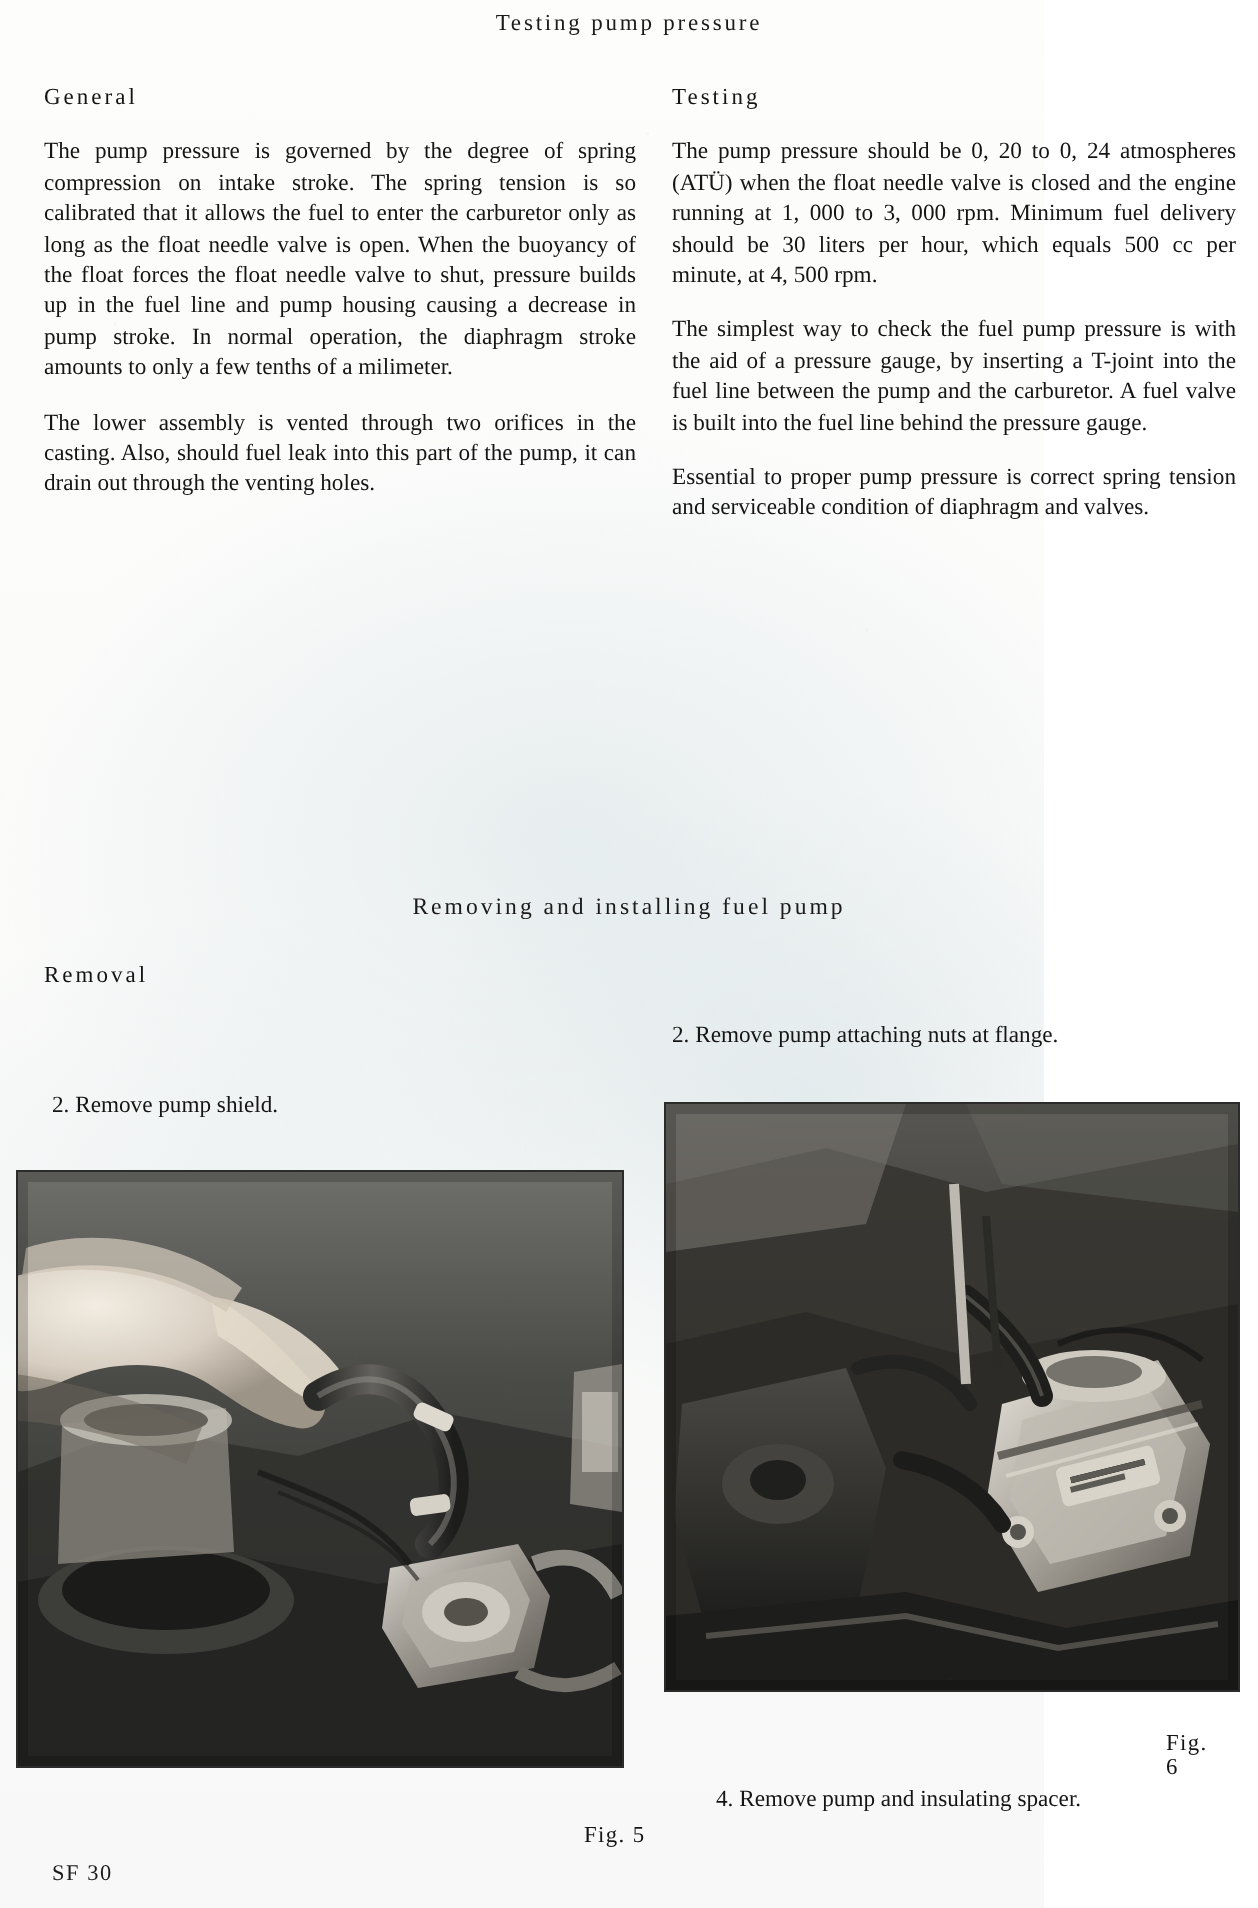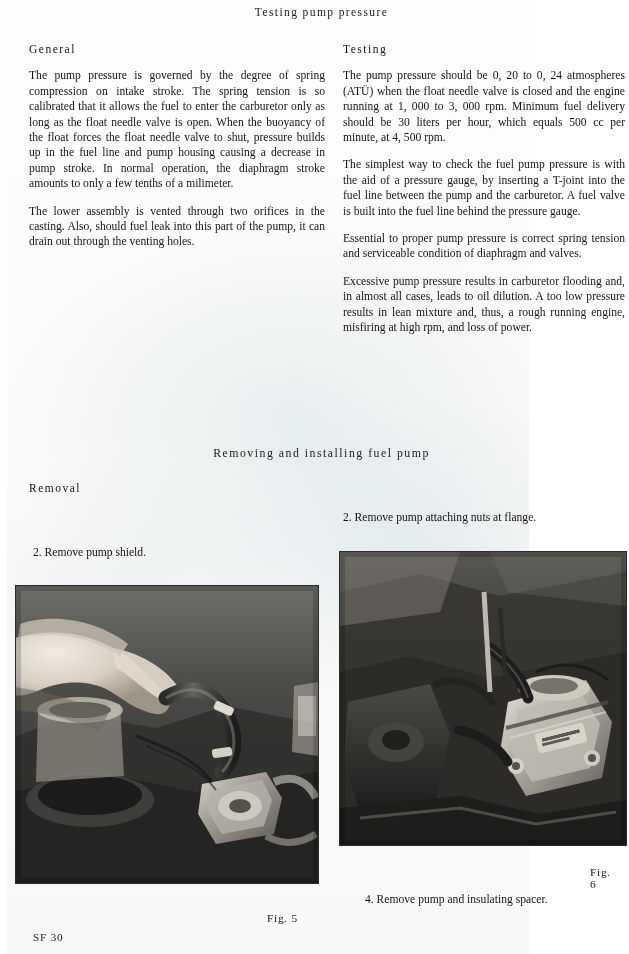--- a/index.html
+++ b/index.html
@@ -17,21 +17,20 @@
   }
   .page {
     position: relative;
     width: 522px;
     height: 954px;
     background:
       radial-gradient(ellipse 420px 300px at 55% 44%, rgba(214,226,229,0.55) 0%, rgba(255,255,255,0) 70%),
       radial-gradient(ellipse 300px 220px at 78% 58%, rgba(205,219,224,0.45) 0%, rgba(255,255,255,0) 72%),
       radial-gradient(ellipse 260px 180px at 22% 62%, rgba(219,229,232,0.35) 0%, rgba(255,255,255,0) 75%),
       linear-gradient(180deg, #fdfdfc 0%, #fbfbfa 40%, #f7f8f7 100%);
-    margin-left: 7px;
   }
 
   .page-heading {
     position: absolute;
     top: 6px;
     left: 0;
     width: 629px;
     text-align: center;
     font-size: 11.5px;
     letter-spacing: 1.4px;
@@ -103,21 +102,21 @@
   .photo-6 { left: 332px; top: 551px; width: 286px; height: 293px; }
 
   .photo svg { display: block; width: 100%; height: 100%; }
 
   .fig-caption {
     position: absolute;
     font-size: 11.4px;
     letter-spacing: 0.7px;
     color: #151515;
   }
-  .fig-5-cap { left: 260px; top: 912px; }
+  .fig-5-cap { left: 292px; top: 912px; }
   .fig-6-cap { left: 583px; top: 866px; }
 
   .footer-code {
     position: absolute;
     left: 26px;
     top: 931px;
     font-size: 11.2px;
     letter-spacing: 0.8px;
     color: #1b1b1b;
   }
@@ -147,21 +146,20 @@
     <div class="sub-heading">General</div>
     <p class="para">The pump pressure is governed by the degree  of spring compression on intake stroke.  The  spring tension is so calibrated that it allows the fuel to enter the carburetor only as long as the float needle valve is open.  When the buoyancy of the float forces the float needle valve to shut, pressure builds up in the fuel line and pump housing causing a decrease in pump stroke.  In normal operation, the diaphragm stroke amounts to only a few tenths of a milimeter.</p>
     <p class="para">The lower assembly is vented through two orifices in the casting.  Also, should fuel leak into this part of the pump,  it can drain out through the venting holes.</p>
   </div>
 
   <div class="col col-right">
     <div class="sub-heading">Testing</div>
     <p class="para">The pump pressure should be 0, 20 to 0, 24 atmospheres (ATÜ) when the float needle valve is closed and the engine running at 1, 000 to 3, 000 rpm. Minimum fuel delivery should be 30 liters per hour, which equals 500 cc per minute,  at 4, 500 rpm.</p>
     <p class="para">The simplest way to check the fuel pump pressure is with the aid of a pressure gauge, by inserting a T-joint into the fuel line between the pump and the carburetor.  A fuel valve is built into the fuel line behind the pressure gauge.</p>
     <p class="para">Essential to proper pump pressure is correct spring tension and serviceable condition of diaphragm and valves.</p>
-    <p class="para">Excessive pump pressure results in carburetor flooding and,  in almost all cases, leads to oil dilution. A too low pressure results in lean mixture and, thus, a rough running engine,  misfiring at high rpm,  and loss of power.</p>
   </div>
 
   <div class="section-title">Removing and installing fuel pump</div>
   <div class="removal-heading">Removal</div>
 
   <div class="step step-2">2. Remove pump shield.</div>
   <div class="step step-3">2. Remove pump attaching nuts at flange.</div>
   <div class="step step-4">4. Remove pump and insulating spacer.</div>
 
   <div class="photo photo-5">

